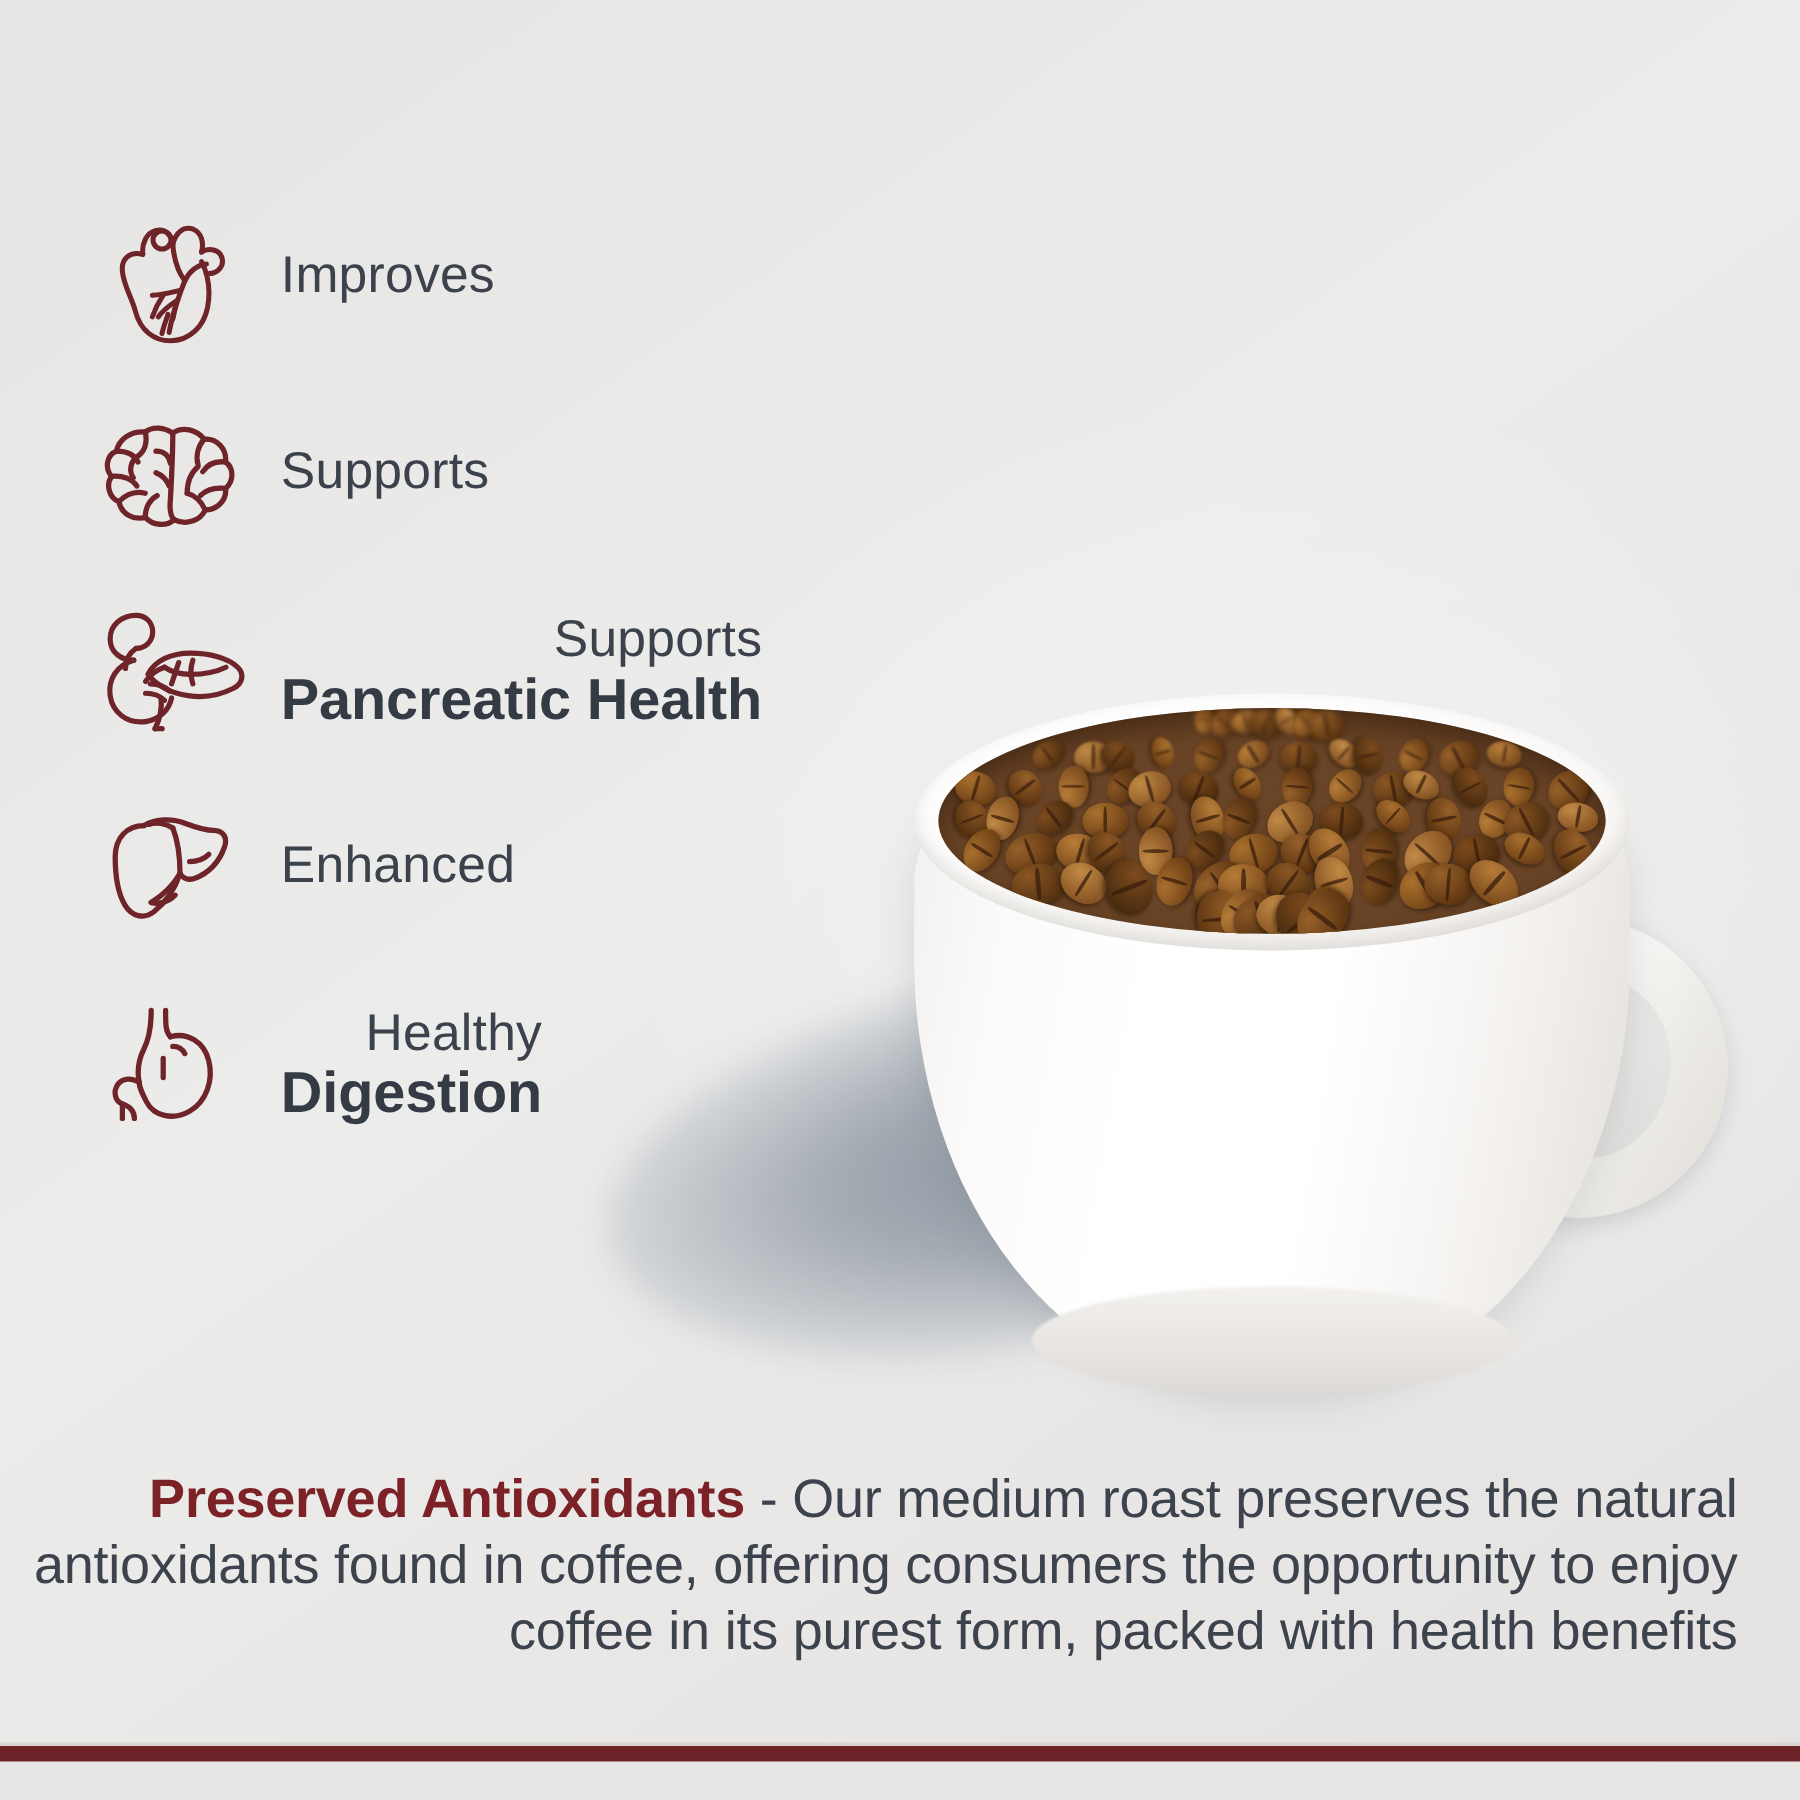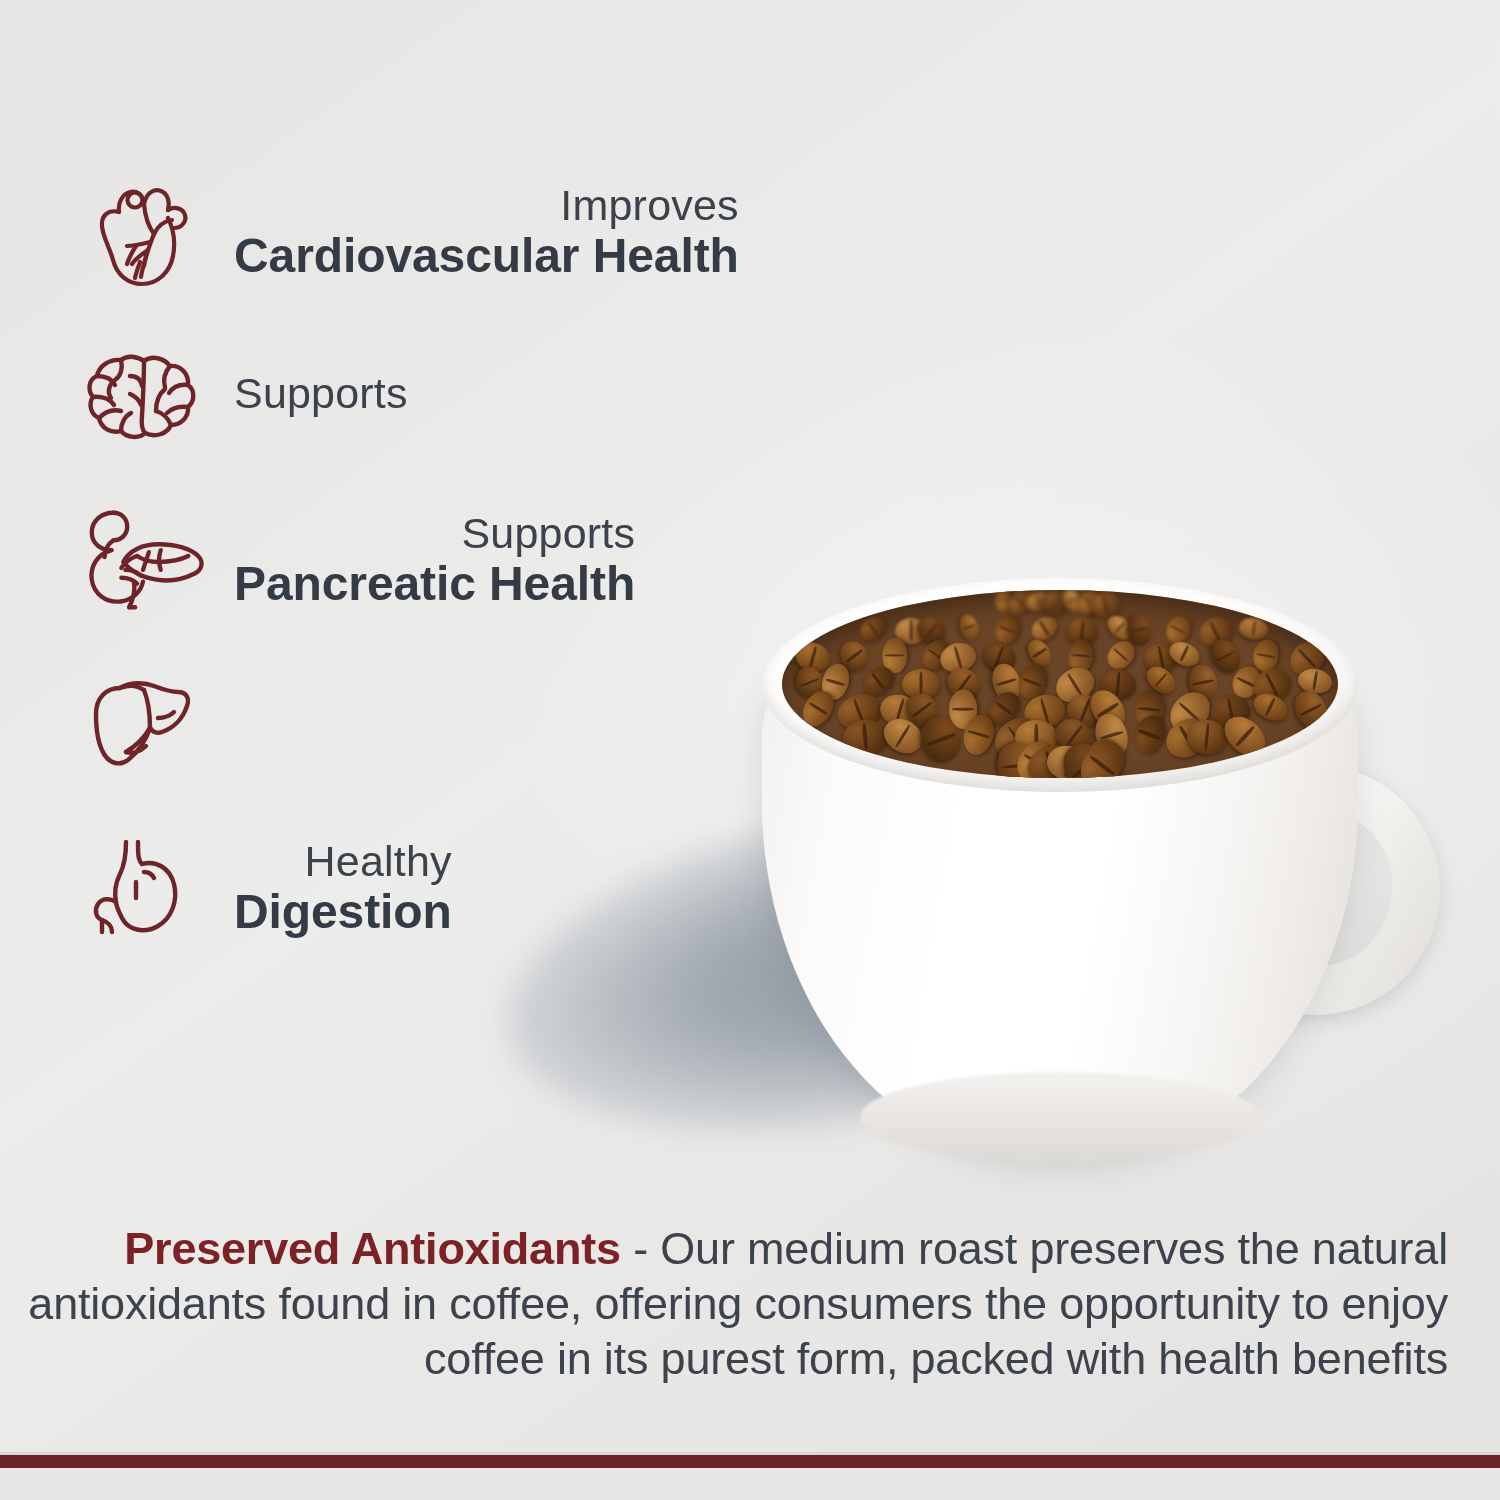--- a/index.html
+++ b/index.html
@@ -252,21 +252,20 @@
             <path d="M62 66 C54 68 46 70 39 70"></path>
             <path d="M60 74 C54 78 48 82 44 88"></path>
             <path d="M58 80 C56 88 54 94 53 101"></path>
             <path d="M48 70 C44 76 41 82 39 88"></path>
             <path d="M52 86 C50 92 48 97 47 102"></path>
           </g>
         </svg>
       </div>
       <div class="benefit-text">
         <span class="benefit-lead">Improves</span>
-        <span class="benefit-main">Cardiovascular Health</span>
       </div>
     </div>
 
     <div class="benefit-row">
       <div class="benefit-icon">
         <svg width="114" height="100" viewBox="0 0 114 100">
           <g fill="none" stroke="#6e2428" stroke-width="4.4" stroke-linecap="round" stroke-linejoin="round">
             <path d="M36 14 C24 13 14 20 12 30 C4 33 2 44 8 51 C3 58 6 69 14 72 C16 82 26 88 36 85
                      C42 92 54 93 60 87 C70 92 82 88 86 79 C96 79 104 71 103 61
                      C110 55 110 44 103 39 C104 28 96 19 85 20 C79 12 67 9 59 15 C52 10 42 9 36 14 Z"></path>
@@ -334,20 +333,21 @@
                      C70 60 66 57 64 54"></path>
             <path d="M64 54 C64 40 62 26 58 16"></path>
             <path d="M58 16 C52 12 44 11 38 13"></path>
             <path d="M64 54 C58 64 50 72 40 78"></path>
             <path d="M40 78 C46 80 54 78 60 72"></path>
             <path d="M72 44 C78 44 84 42 88 38"></path>
           </g>
         </svg>
       </div>
       <div class="benefit-text">
+        <span class="benefit-lead">Enhanced</span>
       </div>
     </div>
 
     <div class="benefit-row">
       <div class="benefit-icon">
         <svg width="112" height="100" viewBox="0 0 112 100">
           <g fill="none" stroke="#6e2428" stroke-width="4.4" stroke-linecap="round" stroke-linejoin="round">
 
             <path d="M40 4 C40 18 38 28 34 36 C30 44 28 54 30 64"></path>
             <path d="M52 4 C52 16 52 22 56 26"></path>

